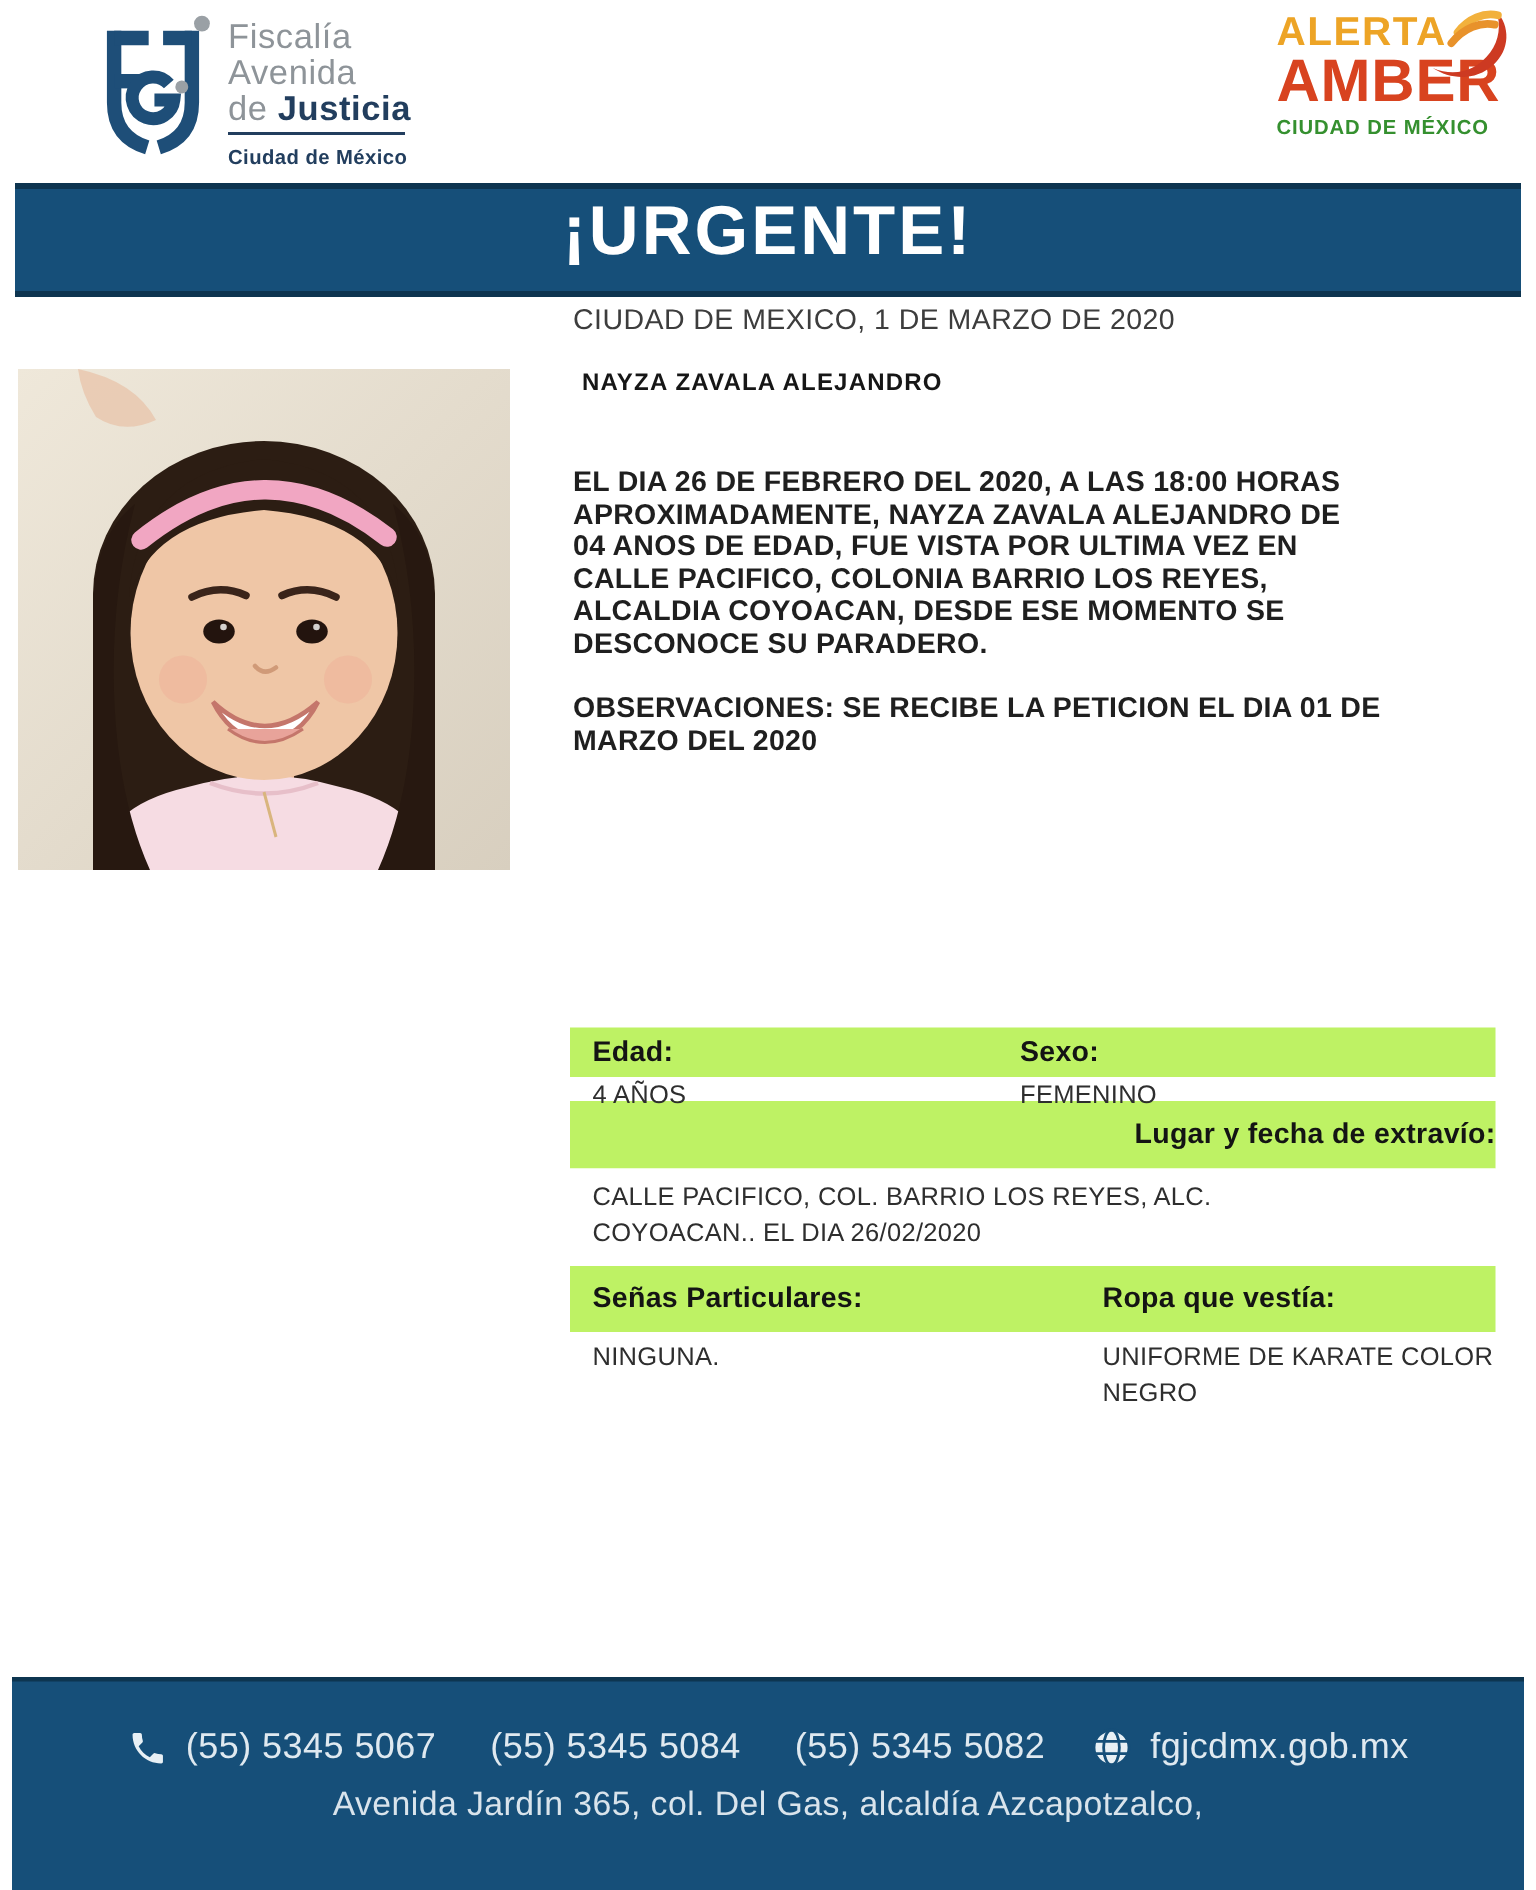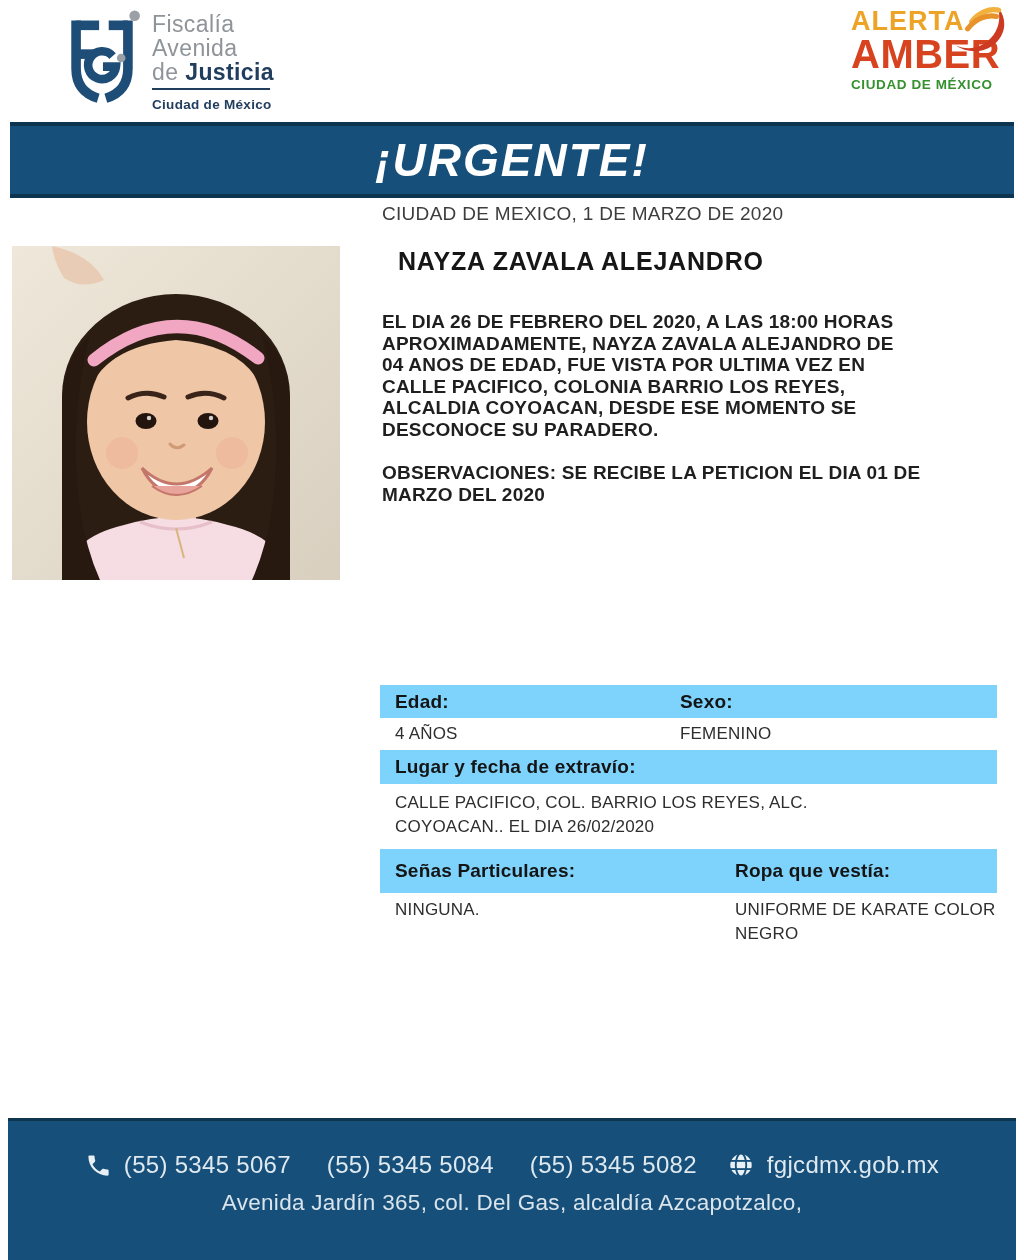--- a/index.html
+++ b/index.html
@@ -17,43 +17,43 @@
 
   .amber-logo{position:absolute;left:851px;top:8px;width:170px;}
   .amber-l1{font-size:27px;font-weight:bold;color:#eda426;letter-spacing:1px;line-height:26px;}
   .amber-l2{font-size:40px;font-weight:bold;color:#d8431f;letter-spacing:.5px;line-height:40px;}
   .amber-l3{font-size:13.5px;font-weight:bold;color:#35902f;letter-spacing:.6px;line-height:18px;margin-top:2px;}
   .amber-swoosh{position:absolute;left:96px;top:-4px;width:66px;height:62px;}
 
   
   .banner{position:absolute;left:10px;right:10px;top:122px;height:68px;background:#164f79;
           border-top:4px solid #0d3550;border-bottom:4px solid #0d3550;
-          display:flex;align-items:center;justify-content:center;font-style:italic;}
+          display:flex;justify-content:center;}
   .banner-title{color:#ffffff;font-size:46px;font-weight:bold;letter-spacing:2px;}
 
   
   .dateline{position:absolute;left:382px;top:203px;font-size:19px;color:#3d3d3d;letter-spacing:.3px;}
-  .victim-name{position:absolute;left:398px;top:247px;font-size:25px;font-weight:bold;color:#161616;letter-spacing:.8px;}
+  .victim-name{position:absolute;left:388px;top:247px;font-size:16px;font-weight:bold;color:#161616;letter-spacing:.8px;}
   .description{position:absolute;left:382px;top:311px;width:618px;font-size:19px;font-weight:bold;
                line-height:21.5px;color:#1f1f1f;letter-spacing:.2px;white-space:pre-line;}
   .observations{position:absolute;left:382px;top:462px;width:618px;font-size:19px;font-weight:bold;
                 line-height:21.5px;color:#1f1f1f;letter-spacing:.2px;white-space:pre-line;}
 
   
   .photo{position:absolute;left:12px;top:246px;width:328px;height:334px;}
 
   
   .details{position:absolute;left:380px;top:685px;width:617px;}
-  .d-bar{background:#7dd3fc;display:grid;align-items:center;padding:0;}
+  .d-bar{background:#bef264;display:grid;align-items:center;padding:0;}
   .d-bar.cols2a{grid-template-columns:285px 1fr;height:33px;}
-  .d-bar.full{height:34px;}
+  .d-bar.full{height:45px;text-align:right;}
   .d-bar.cols2b{grid-template-columns:340px 1fr;height:44px;}
   .d-label{font-size:19px;font-weight:bold;color:#141414;padding-left:15px;letter-spacing:.2px;}
   .d-vals{display:grid;background:#fff;}
-  .d-vals.cols2a{grid-template-columns:285px 1fr;height:32px;align-items:center;}
+  .d-vals.cols2a{grid-template-columns:285px 1fr;height:16px;align-items:center;}
   .d-vals.cols2b{grid-template-columns:340px 1fr;align-items:start;padding-top:5px;}
   .d-val{font-size:17px;color:#2e2e2e;padding-left:15px;letter-spacing:.2px;line-height:24px;white-space:pre-line;}
   .d-val.block{padding-top:7px;padding-bottom:7px;height:45px;}
   .gap6{height:6px;}
 
   
   .footer-note{position:absolute;left:64px;top:1046px;font-size:17px;font-weight:bold;color:#111;
                line-height:21.5px;letter-spacing:.2px;white-space:pre-line;}
 
   

